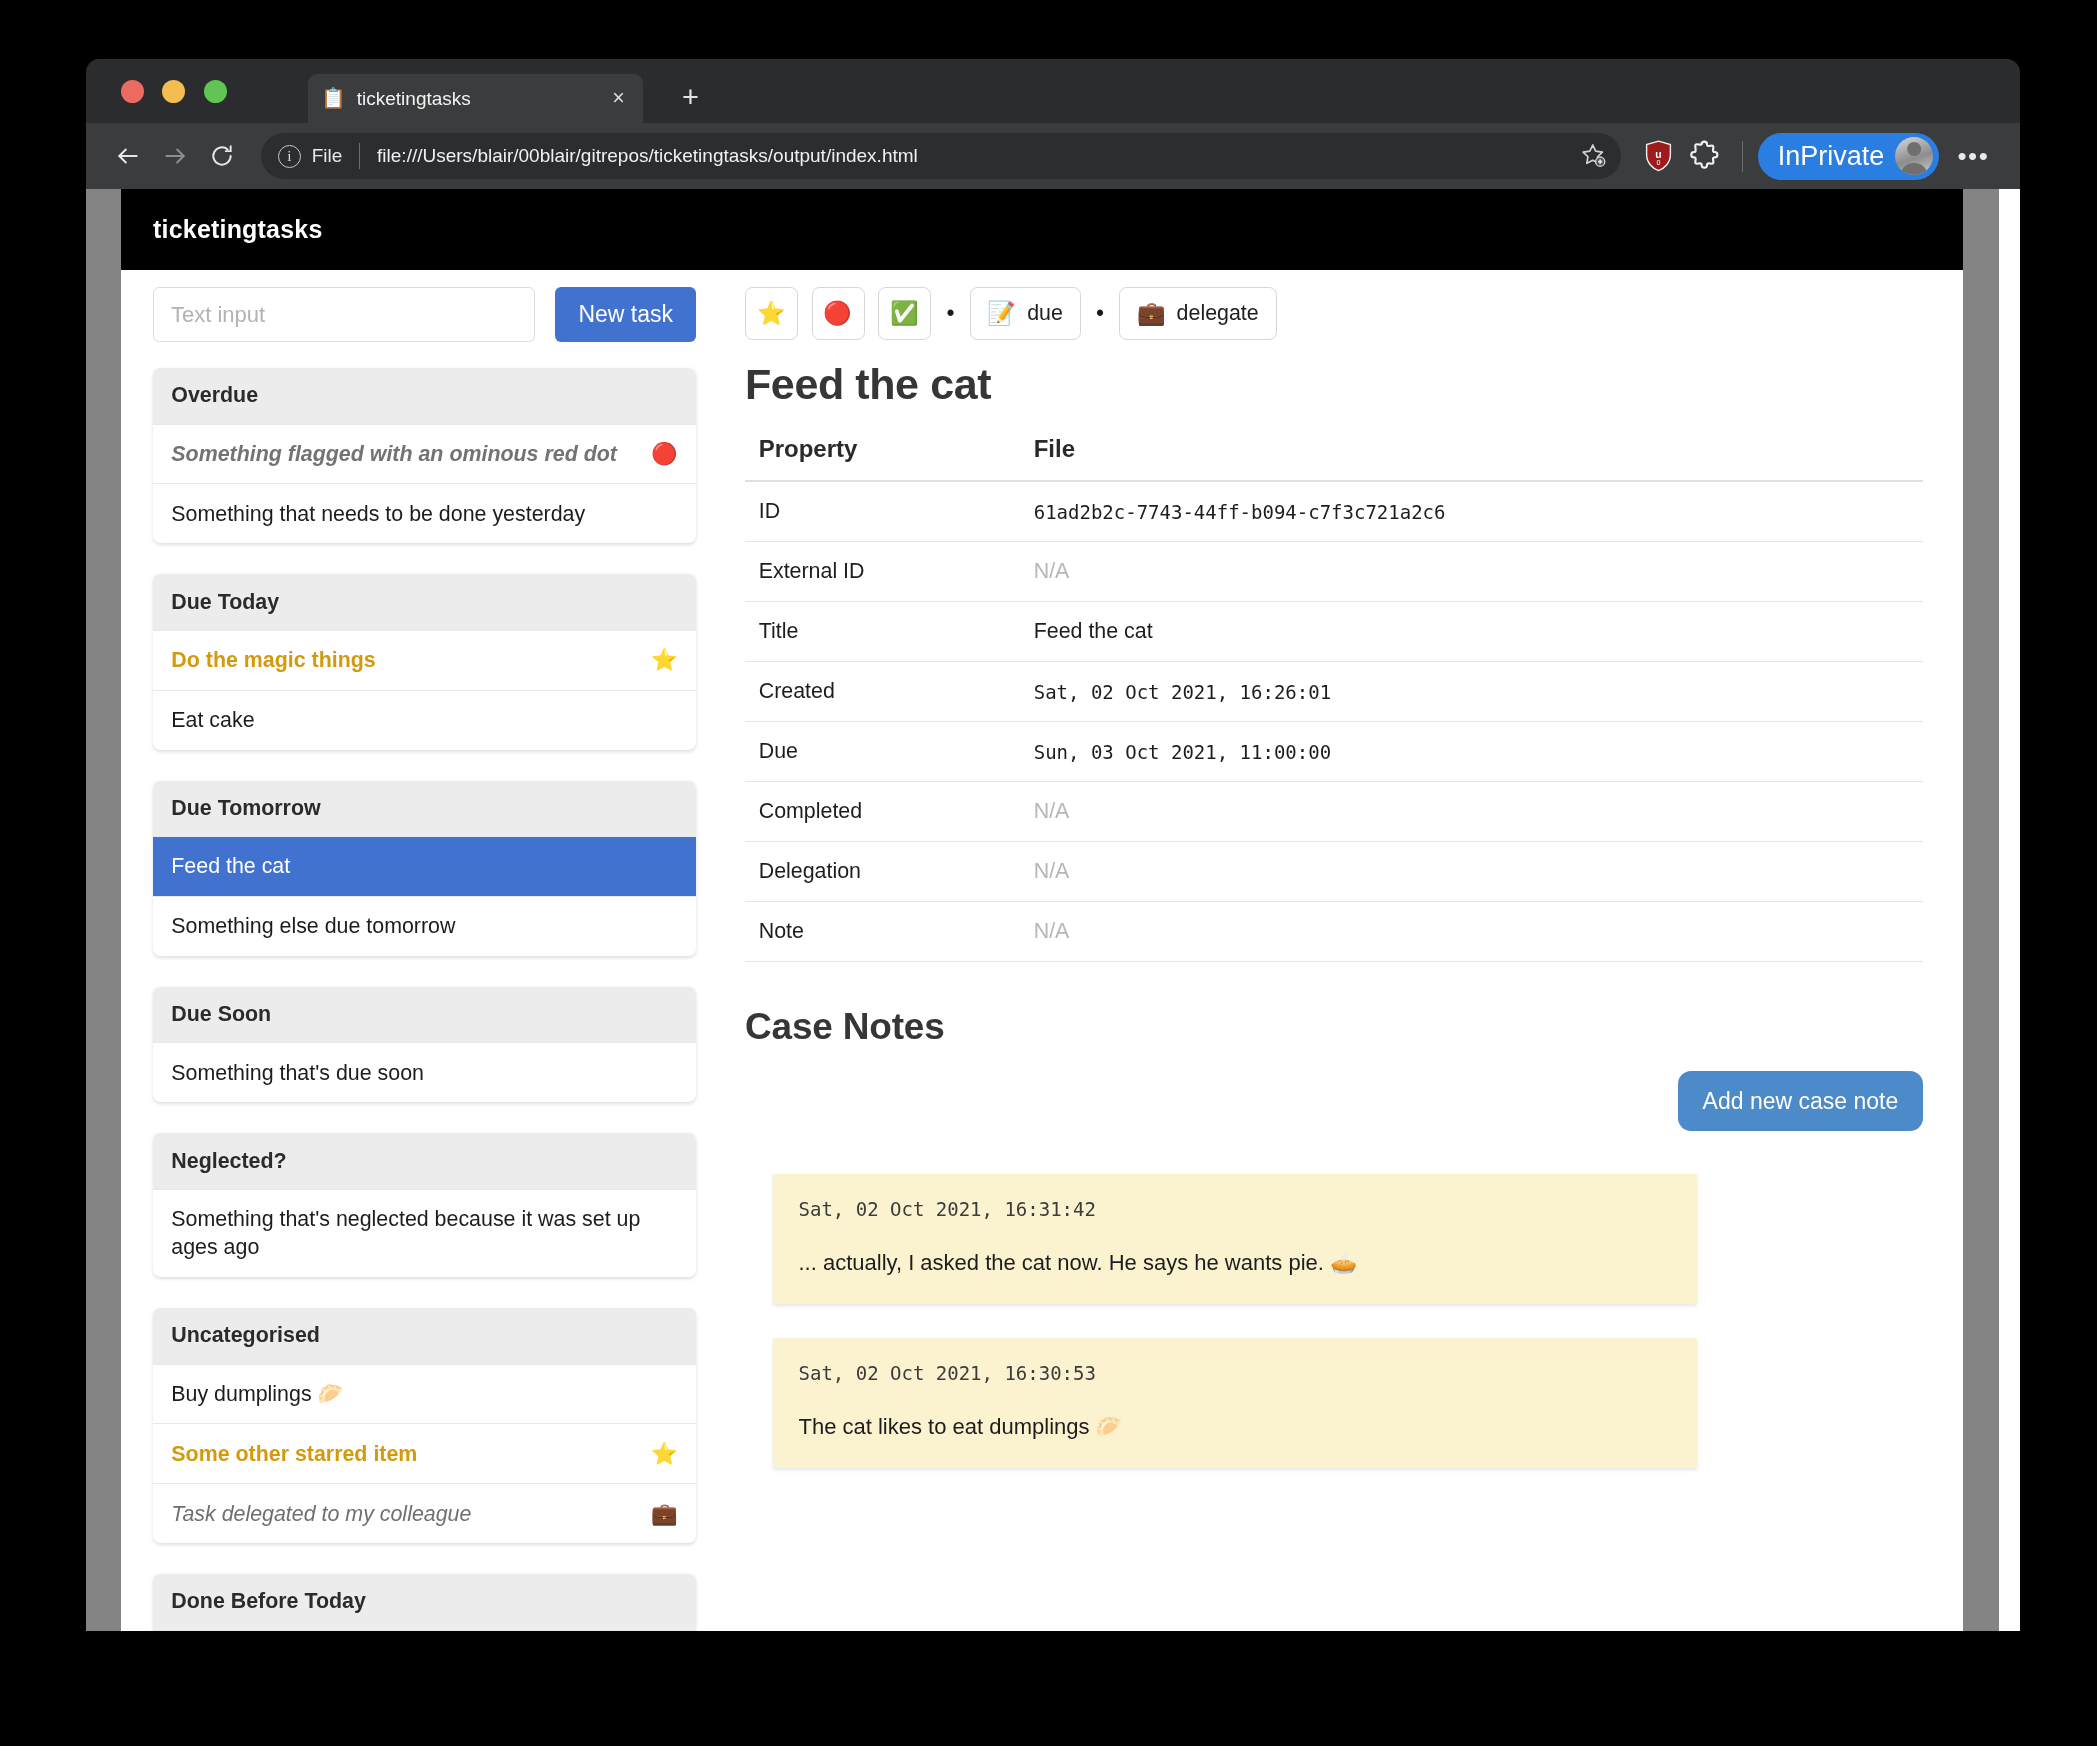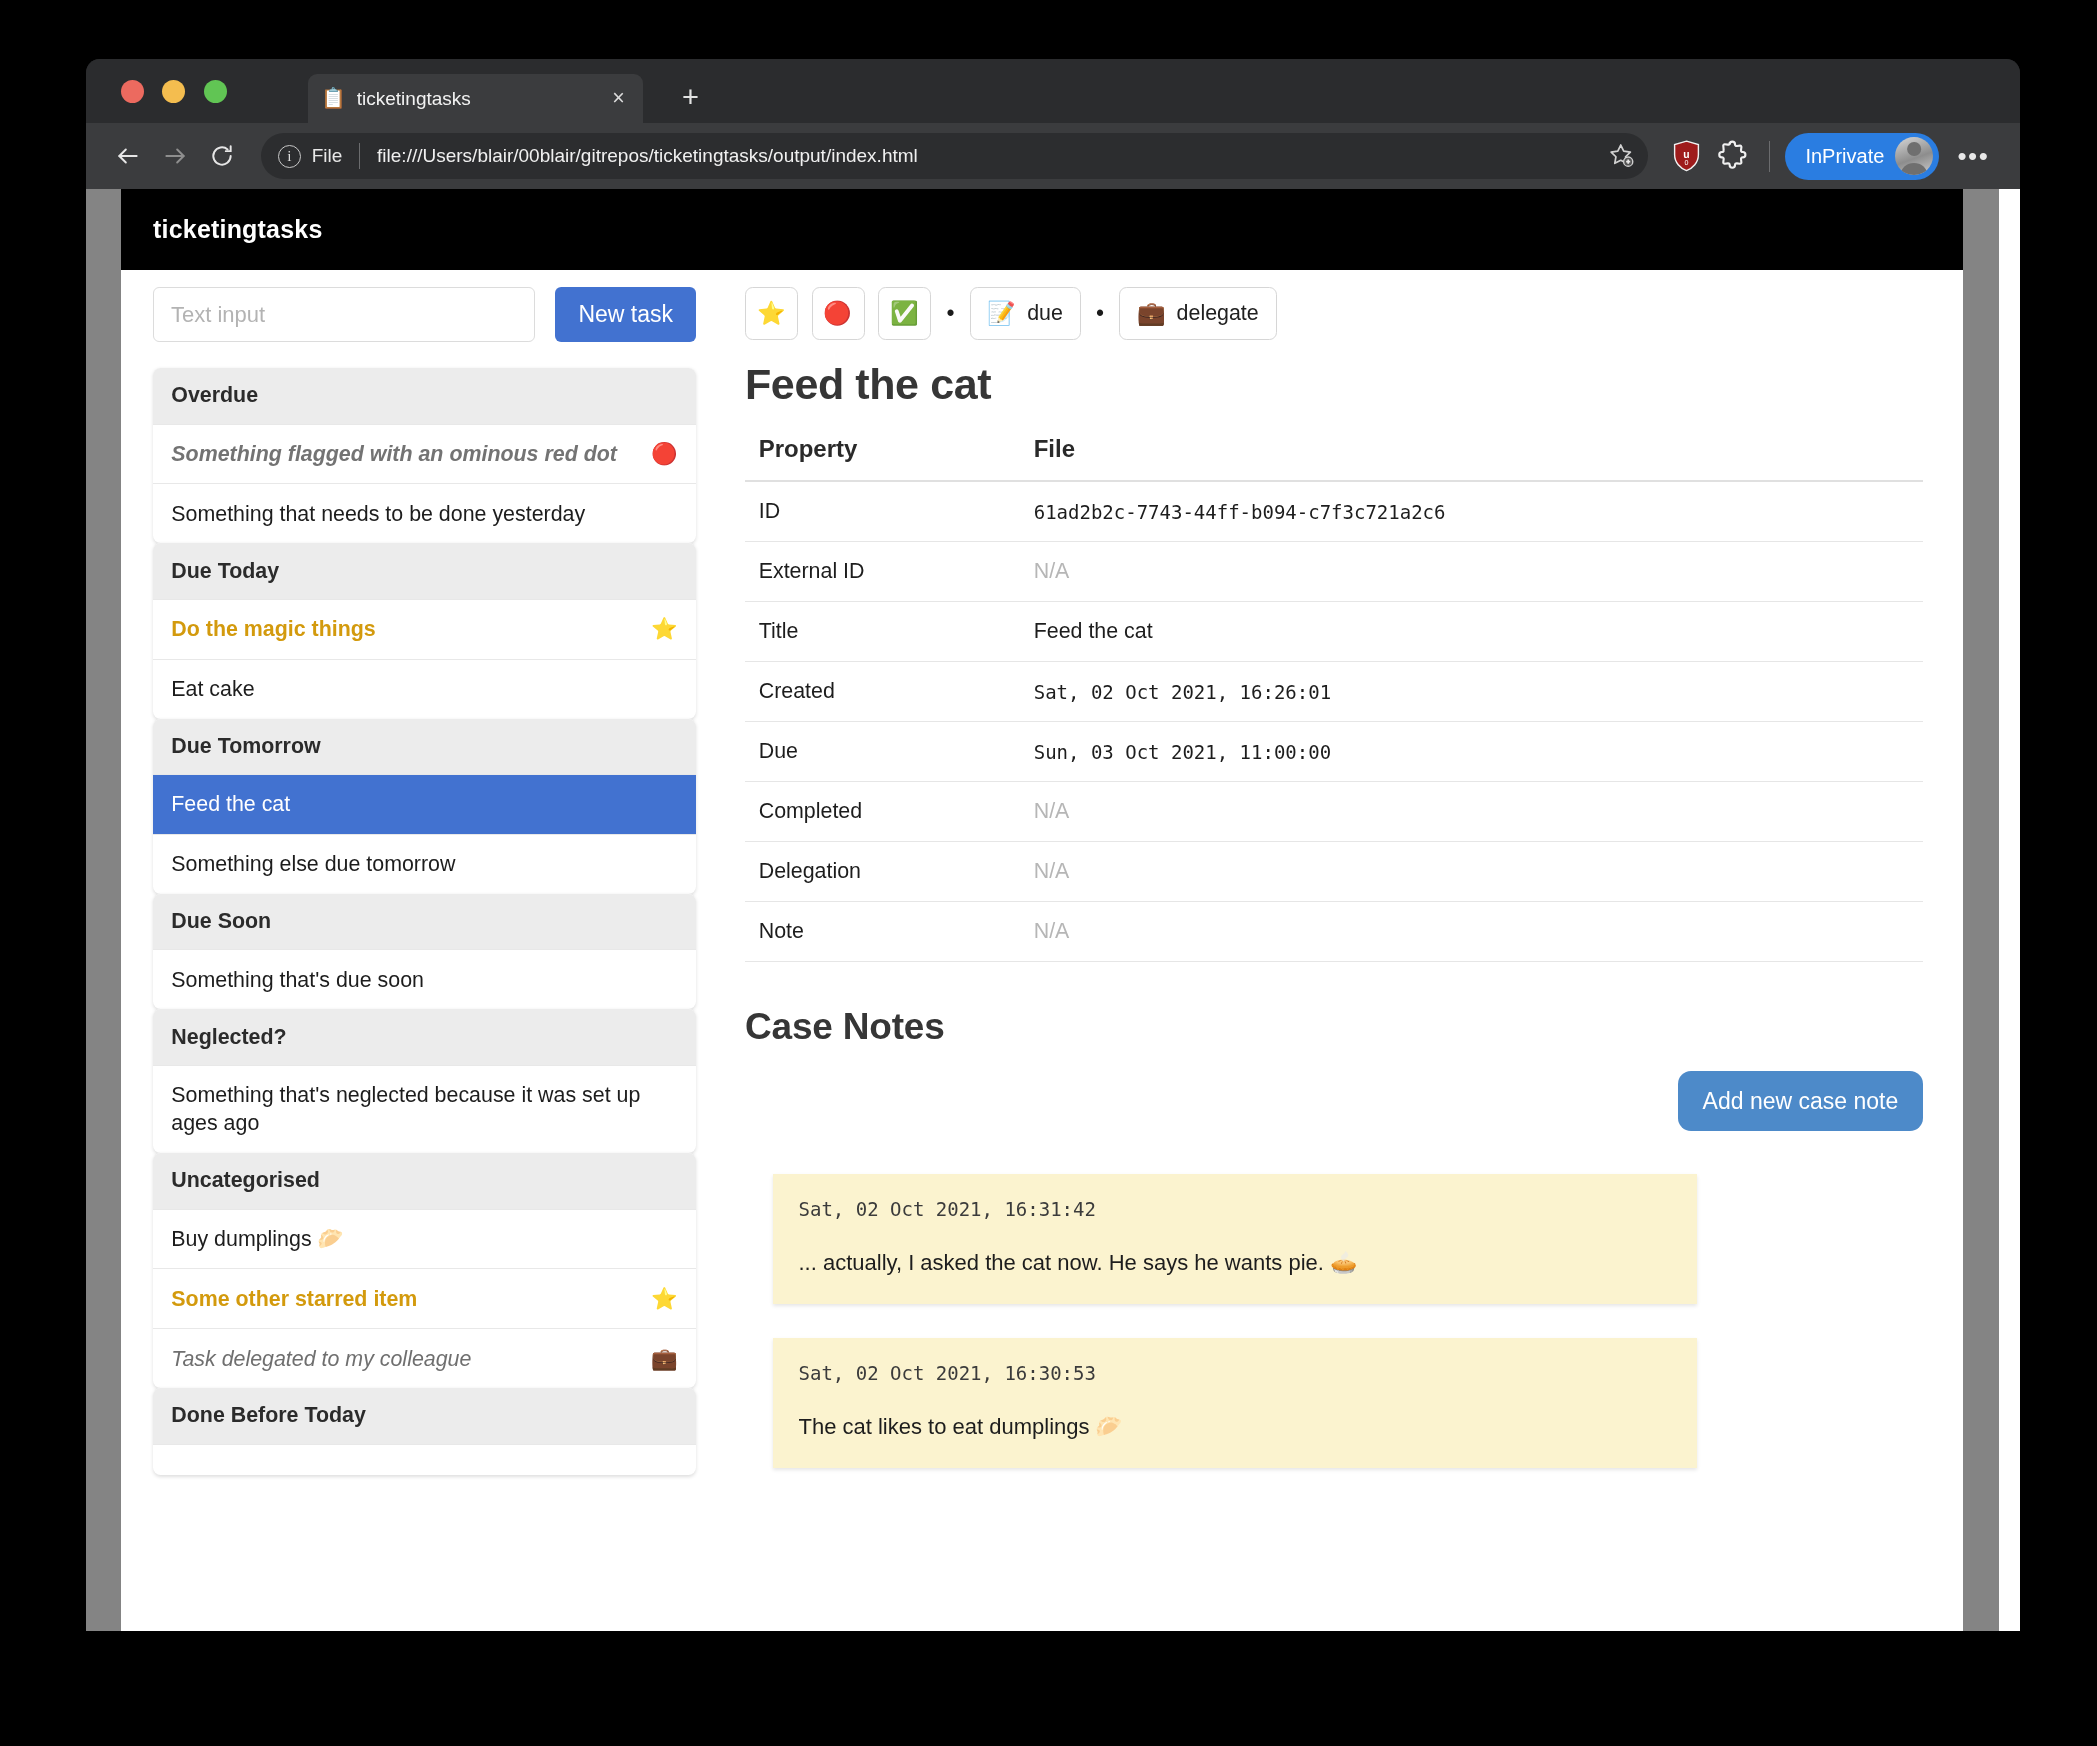--- a/index.html
+++ b/index.html
@@ -136,21 +136,21 @@
     margin: 0 12.2px; flex: 0 0 auto;
   }
   .inprivate-pill {
     display: flex; align-items: center;
     background: #2a7de1;
     border-radius: 26px;
     height: 47px; padding: 0 6.1px 0 20px;
     cursor: pointer; flex: 0 0 auto;
   }
   .inprivate-label {
-    color: #fff; font-size: 20px; margin-right: 10.7px;
+    color: #fff; font-size: 27px; margin-right: 10.7px;
     white-space: nowrap;
   }
   .avatar {
     width: 38px; height: 38px; border-radius: 50%;
     background: linear-gradient(160deg,#d8d8d8 0%,#8d8d8d 55%,#cfcfcf 100%);
     position: relative; overflow: hidden; flex: 0 0 auto;
   }
   .avatar::before {
     content: ''; position: absolute;
     left: 50%; top: 5.3px; transform: translateX(-50%);
@@ -239,20 +239,21 @@
     cursor: pointer;
     font-family: "Liberation Sans", sans-serif;
     white-space: nowrap;
   }
 
   
   .task-group {
     background: #ffffff;
     border-radius: 7.6px;
     box-shadow: 0 1.5px 3.8px rgba(0,0,0,0.13);
+    margin-bottom: 31px;
     overflow: hidden;
   }
   .group-header {
     background: #ececec;
     padding: 15.3px 18.3px;
     font-size: 21.4px;
     font-weight: bold;
     color: #2b2b2b;
   }
   .task-item {

